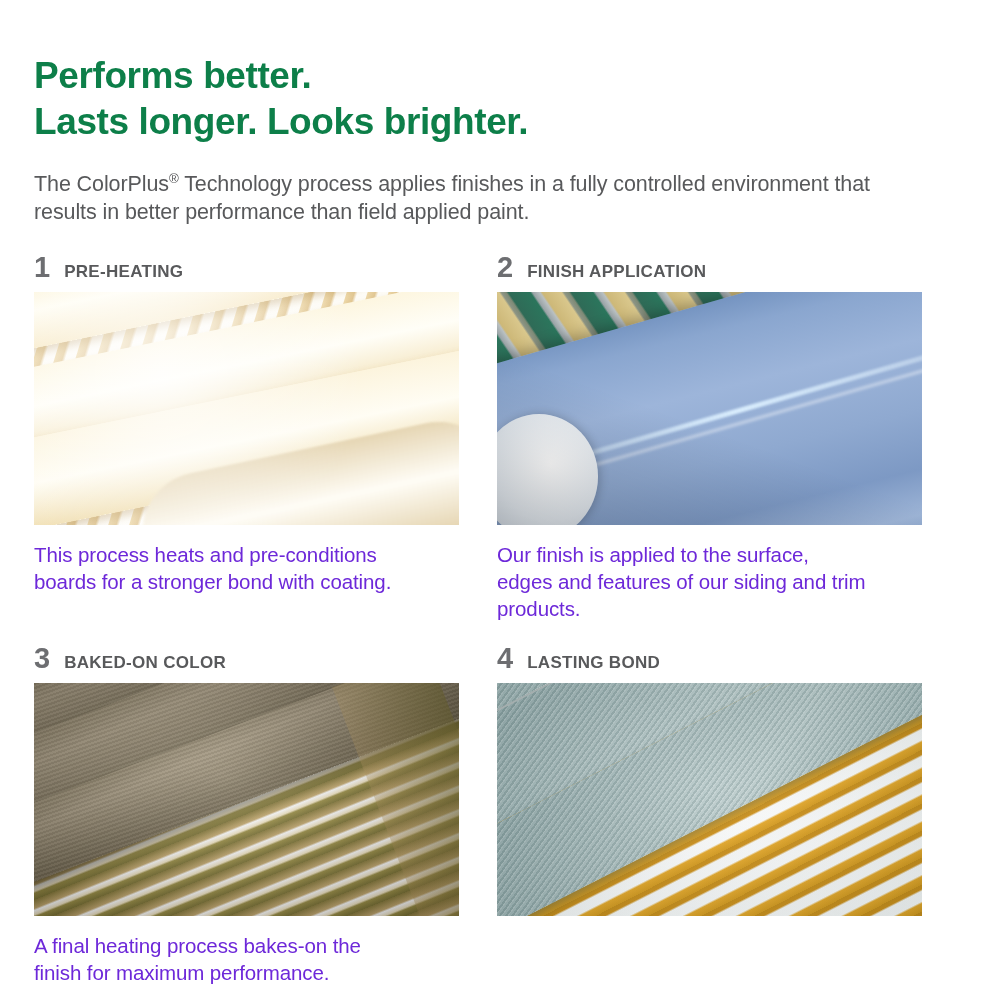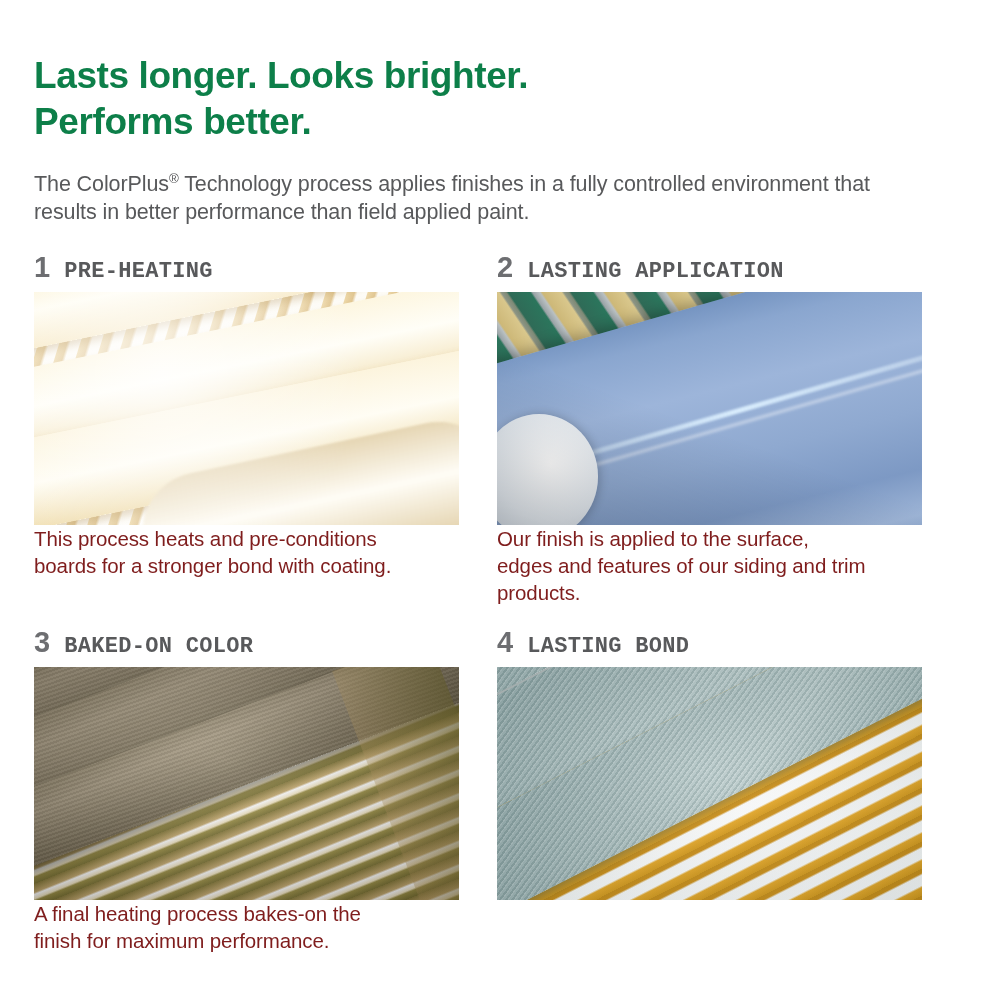--- a/index.html
+++ b/index.html
@@ -66,44 +66,44 @@
     margin-bottom: 9px;
     height: 30px;
   }
   .step-num {
     font-size: 29px;
     font-weight: bold;
     color: #6d6e71;
     line-height: 1;
   }
   .step-title {
-    font-size: 22px;
+    font-size: 17px;
     font-weight: bold;
     color: #58595b;
     letter-spacing: 0.3px;
     line-height: 1;
-    font-family: Liberation Mono, monospace;
   }
 
   .photo {
     width: 425px;
     height: 233px;
     position: relative;
     overflow: hidden;
     background: #ddd;
   }
   .photo .layer {
     position: absolute;
     inset: 0;
   }
 
   .caption {
+    margin-top: 16px;
     font-size: 20.5px;
     line-height: 1.33;
-    color: #7f1d1d;
+    color: #6d28d9;
     letter-spacing: -0.1px;
     white-space: pre-line;
   }
   .caption .reg {
     font-size: 0.62em;
     vertical-align: super;
     line-height: 0;
   }
 
   
@@ -255,22 +255,22 @@
     position:absolute; inset:0;
     background: radial-gradient(ellipse at 50% 45%, rgba(255,255,255,.10), rgba(30,60,60,.16) 100%);
   }
 </style>
 </head>
 <body>
 
 <div class="page">
 
   <h1 class="headline">
+    <span class="hl-line">Performs better.</span>
     <span class="hl-line">Lasts longer. Looks brighter.</span>
-    <span class="hl-line">Performs better.</span>
   </h1>
 
   <p class="intro"><span>The ColorPlus</span><span class="reg">®</span><span> Technology process applies finishes in a fully controlled environment that results in better performance than field applied paint.</span></p>
 
   <div class="steps">
 
     <div class="step">
       <div class="step-head">
         <span class="step-num">1</span>
         <span class="step-title">PRE-HEATING</span>
@@ -283,21 +283,21 @@
         <div class="bigroll"></div>
         <div class="layer glow"></div>
       </div>
       <div class="caption">This process heats and pre-conditions
 boards for a stronger bond with coating.</div>
     </div>
 
     <div class="step">
       <div class="step-head">
         <span class="step-num">2</span>
-        <span class="step-title">LASTING APPLICATION</span>
+        <span class="step-title">FINISH APPLICATION</span>
       </div>
       <div class="photo p2">
         <div class="layer backboards"></div>
         <div class="roller"></div>
         <div class="hilite"></div>
         <div class="hilite2"></div>
         <div class="endcap"></div>
         <div class="layer shadow"></div>
       </div>
       <div class="caption">Our finish is applied to the surface,

